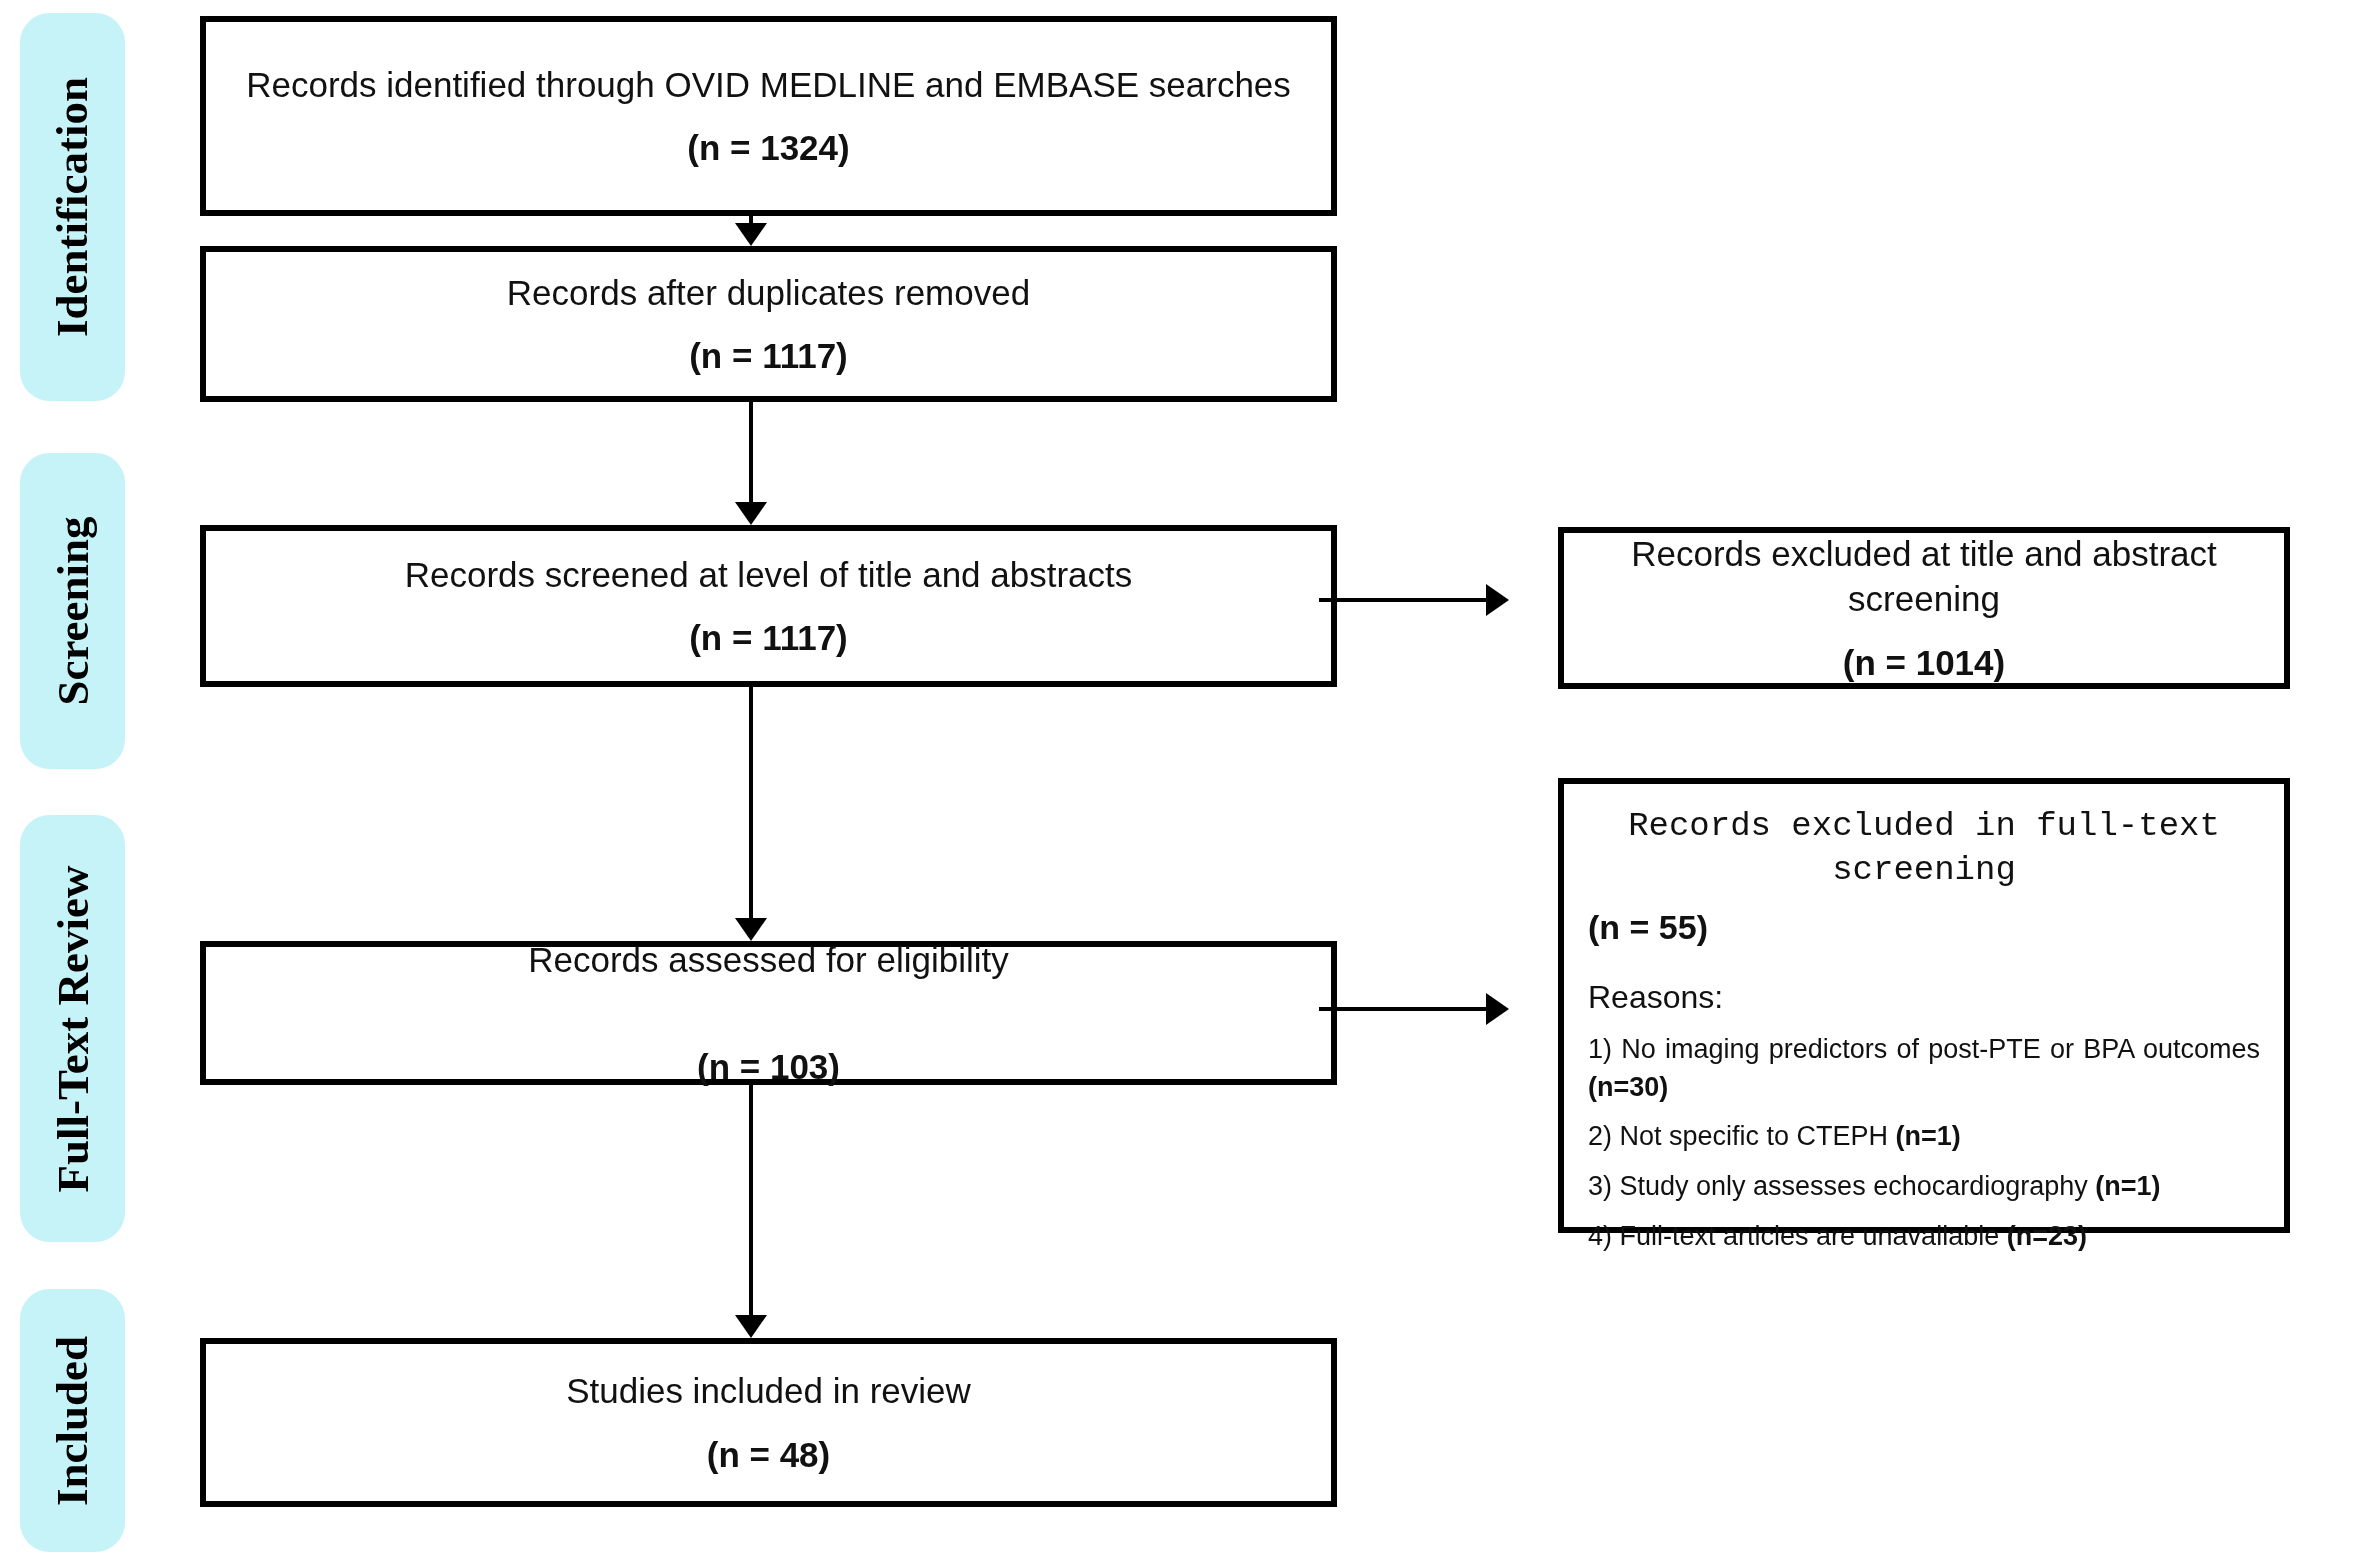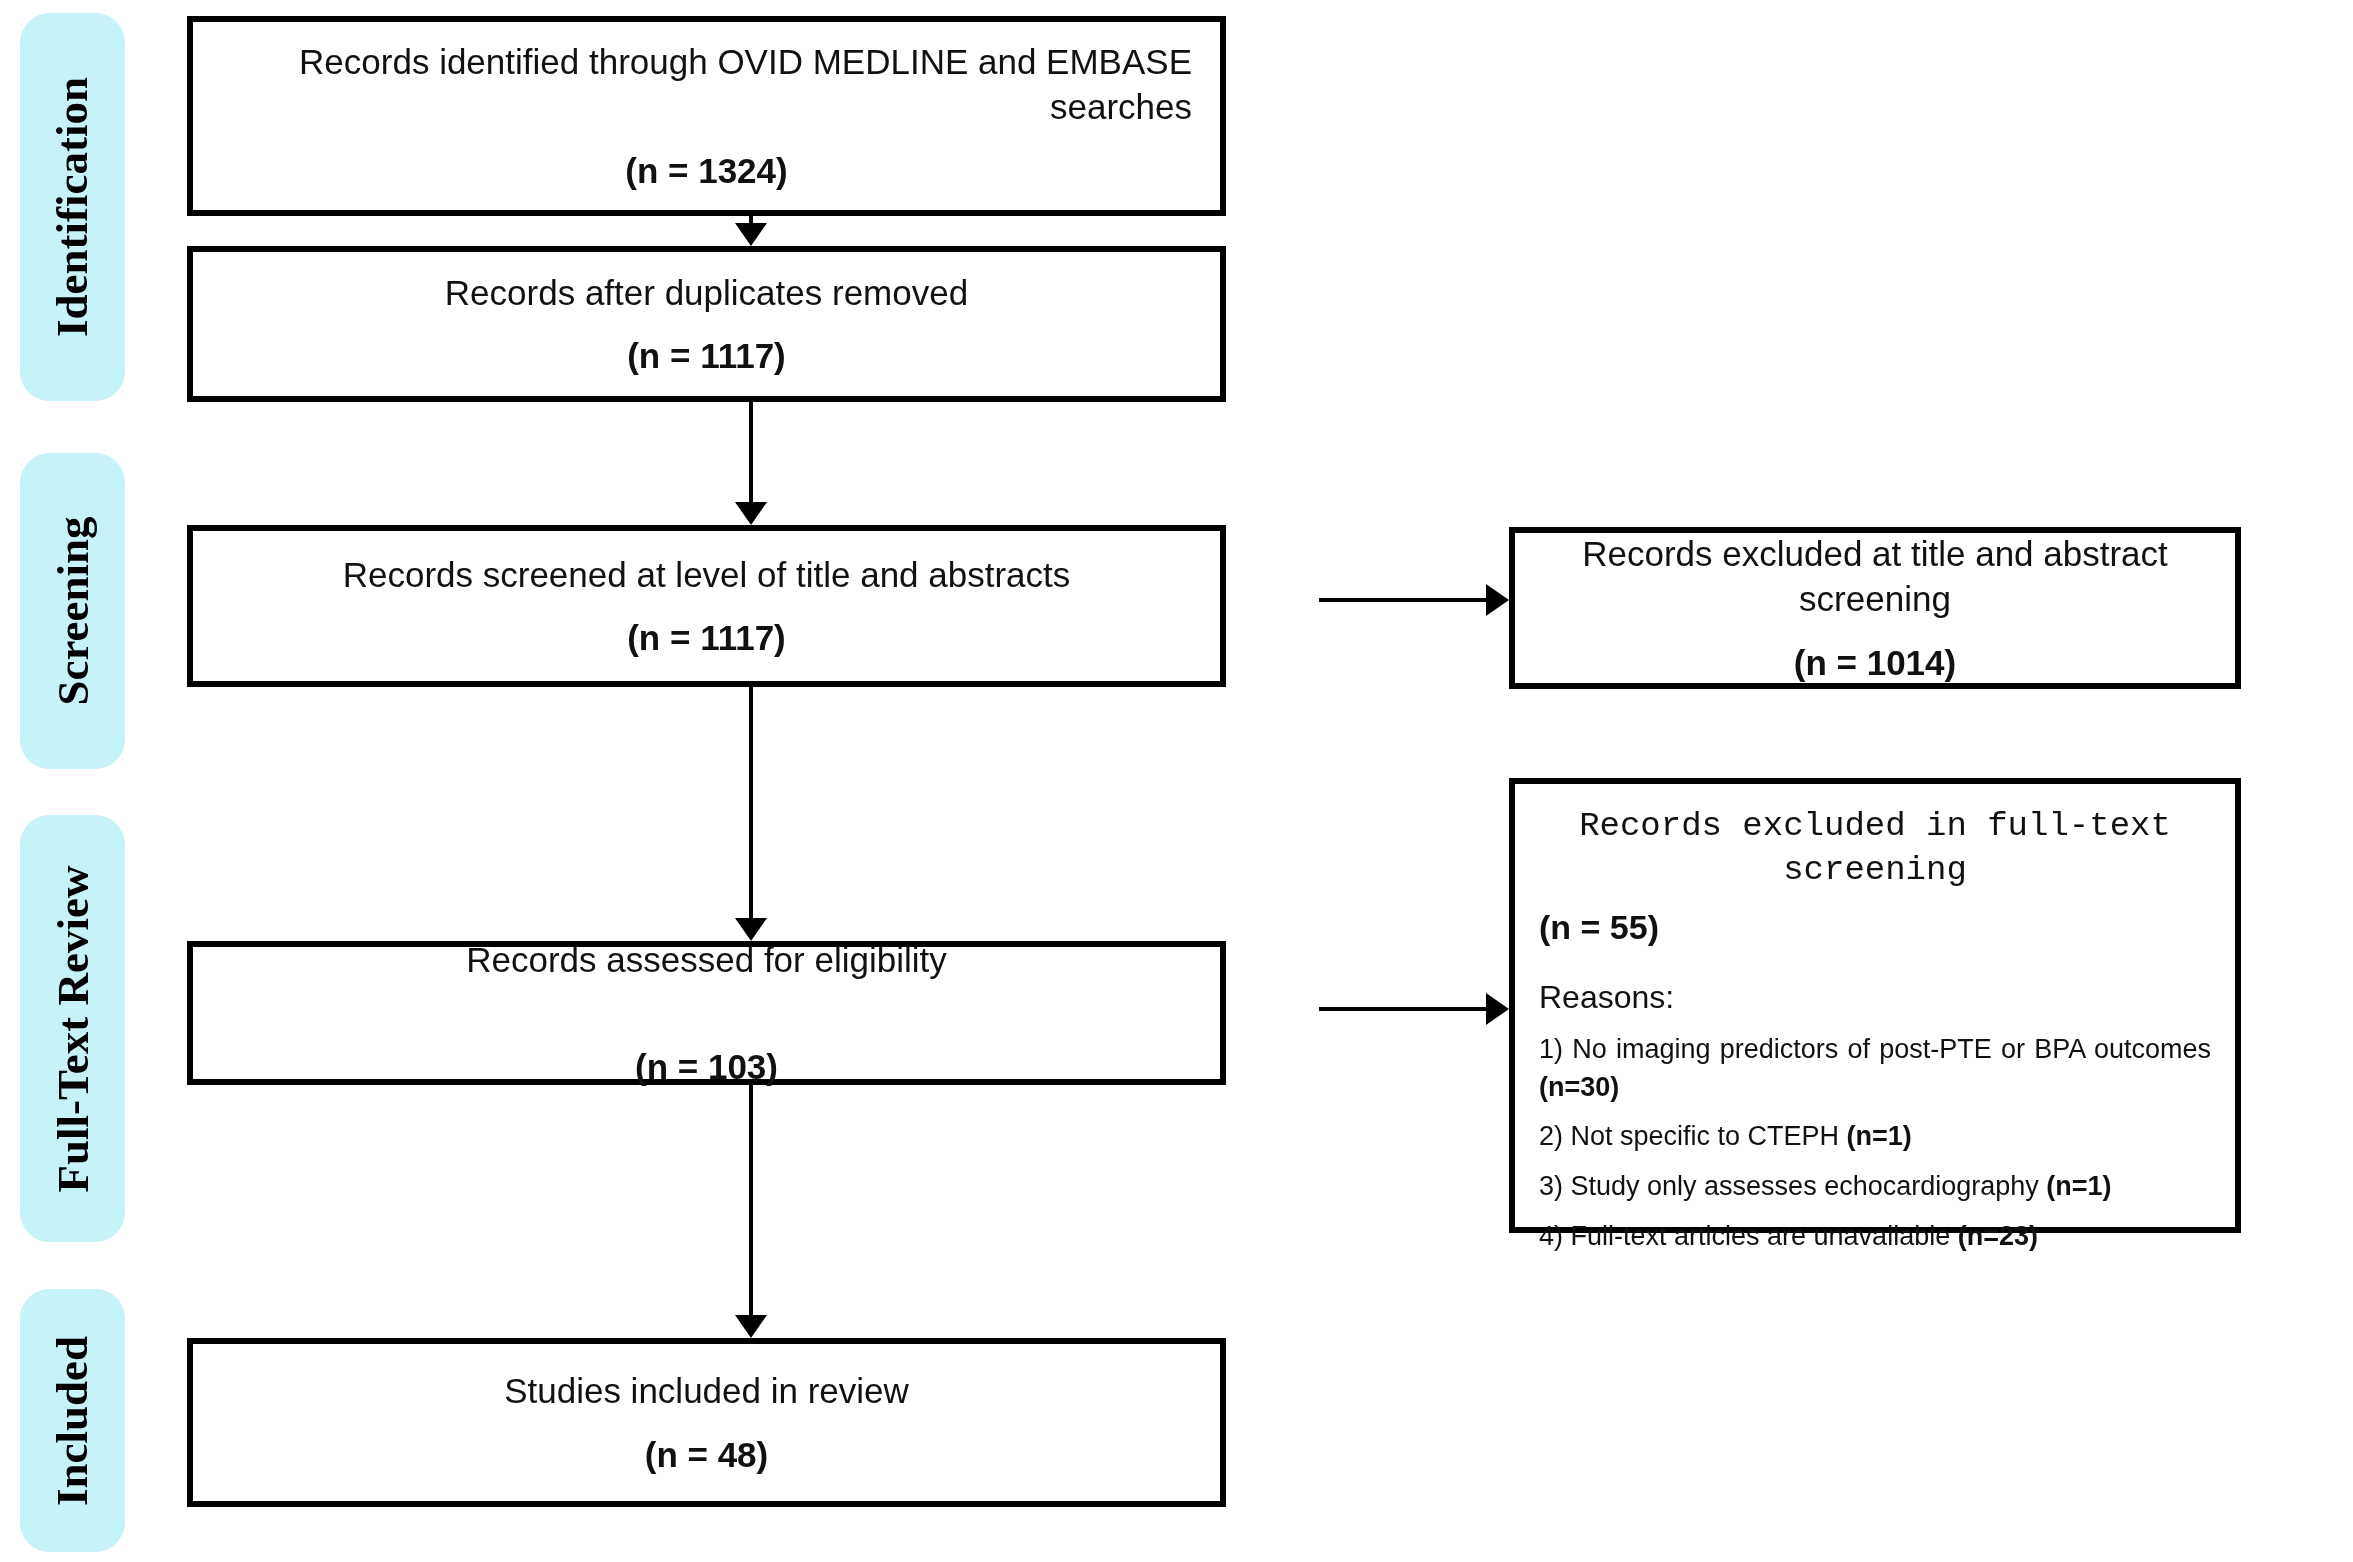--- a/index.html
+++ b/index.html
@@ -43,22 +43,22 @@
     box-sizing: border-box;
     background: #ffffff;
     border: 6.3px solid #000000;
     display: flex;
     flex-direction: column;
     align-items: center;
     justify-content: center;
     text-align: center;
     padding: 7px 28px;
   }
-  .main-col { left: 187px; width: 1039px; text-align: right; }
-  .right-col { left: 1509px; width: 732px; }
+  .main-col { left: 200px; width: 1137px; text-align: right; }
+  .right-col { left: 1558px; width: 732px; }
 
   .box-line {
     font-size: 35px;
     line-height: 1.3;
   }
   .box-count {
     font-size: 35px;
     font-weight: bold;
     margin-top: 18px;
     line-height: 1.3;

